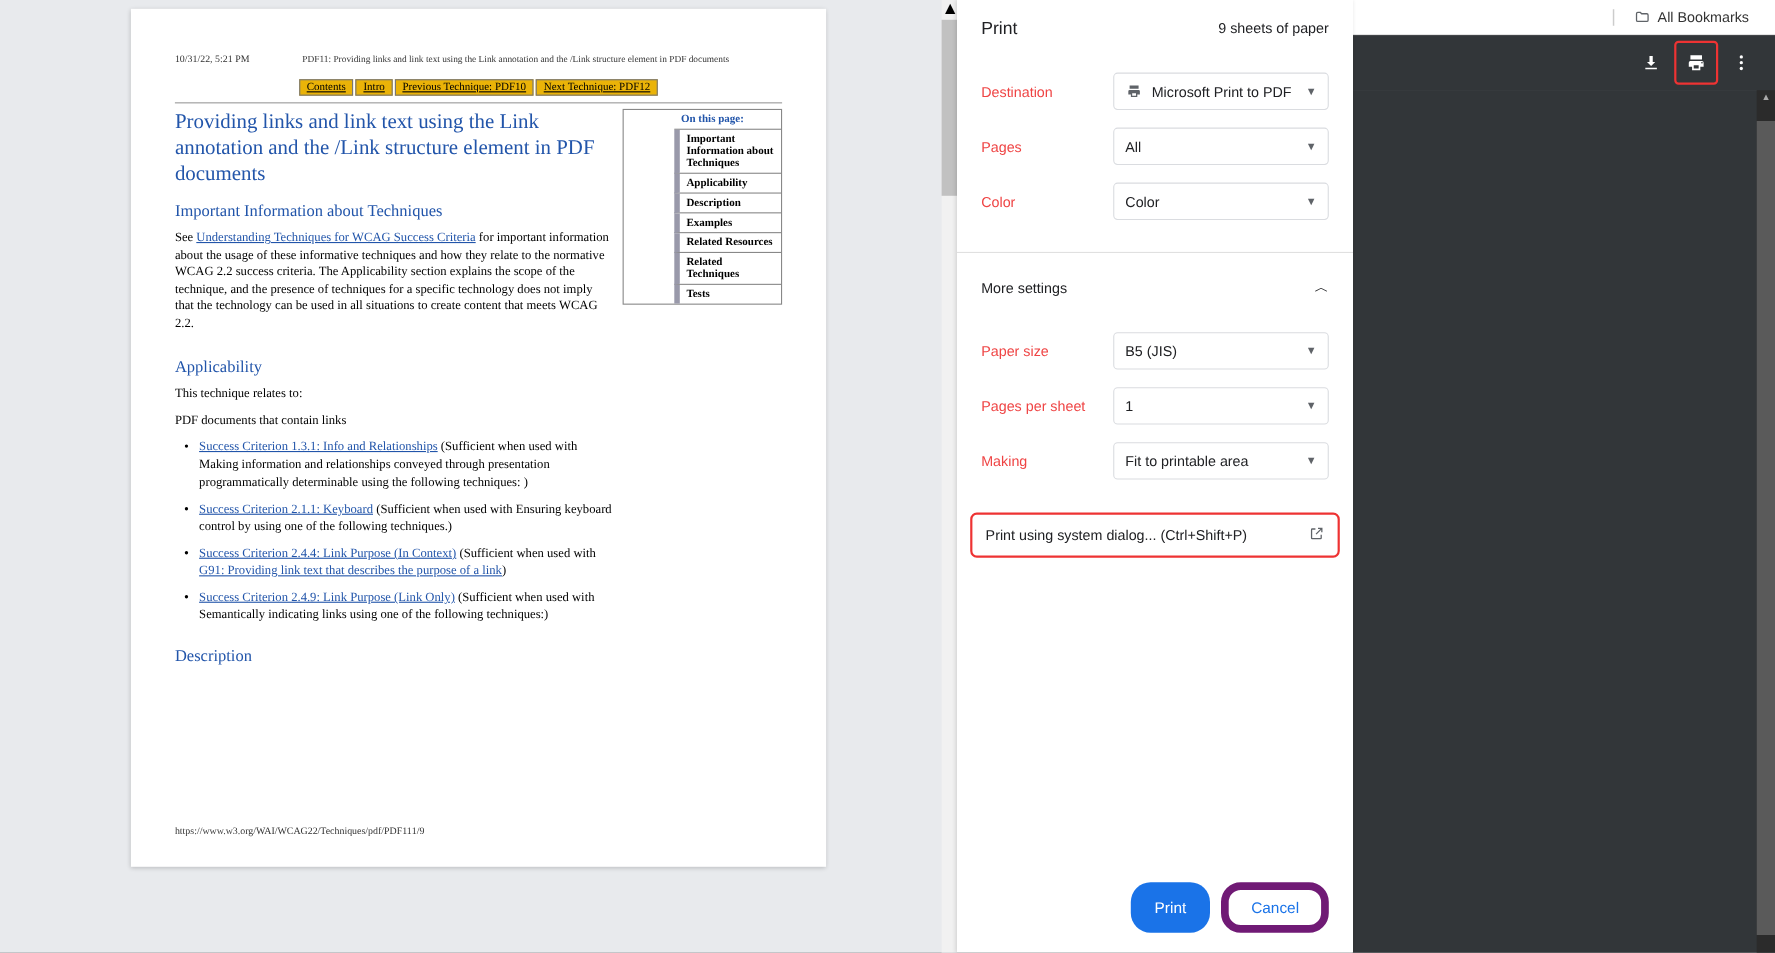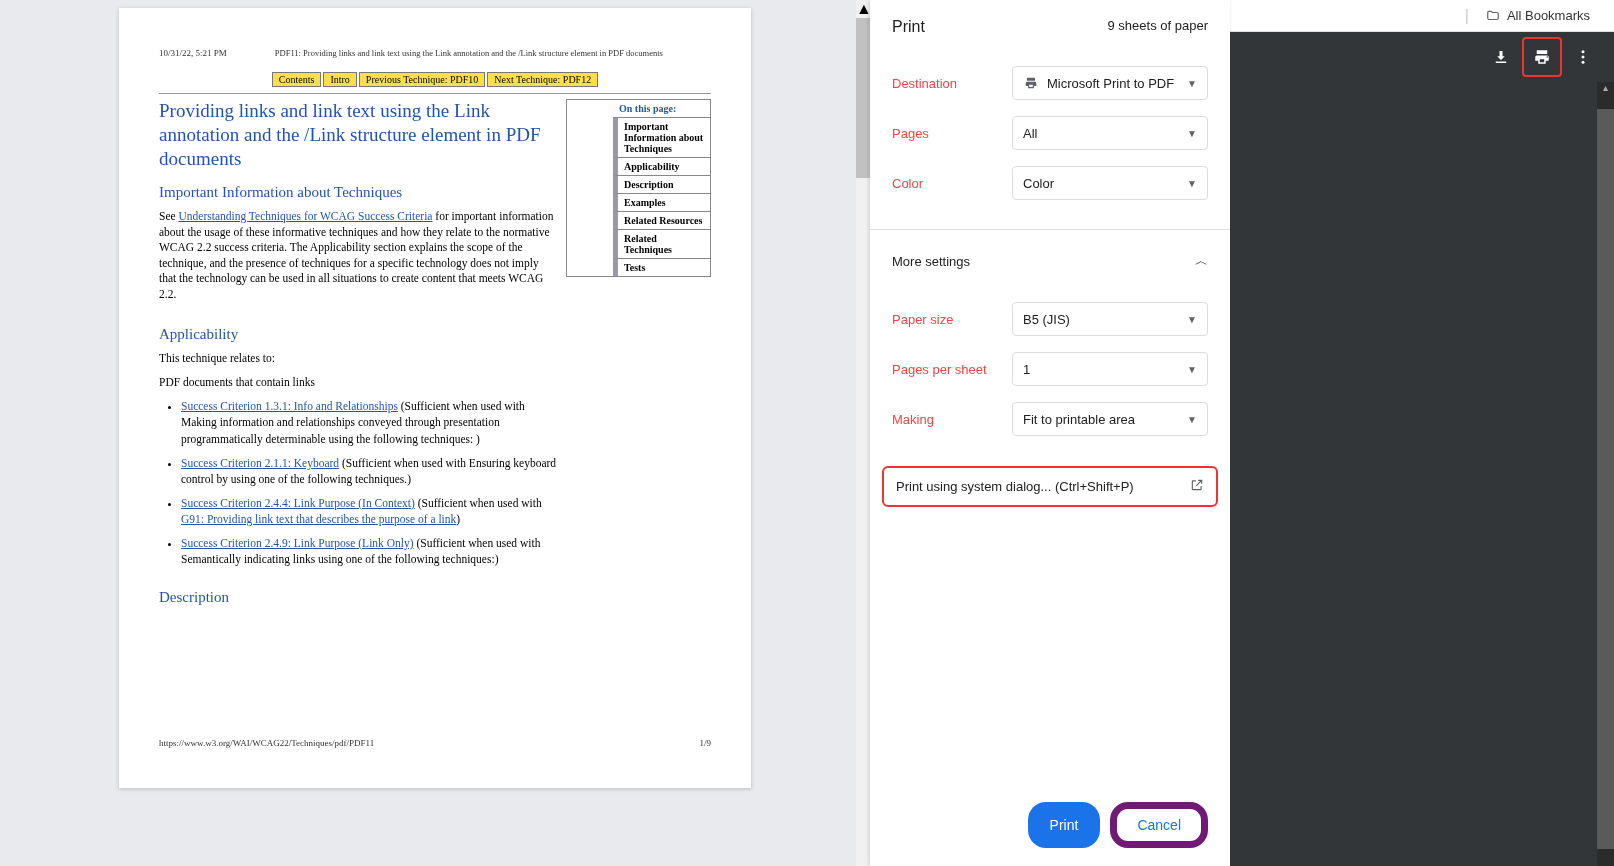--- a/index.html
+++ b/index.html
@@ -17,40 +17,40 @@
   
   .preview-area { position: absolute; left: 0; top: 0; width: 870px; height: 100%; background: #e8eaed; display: flex; justify-content: center; padding-top: 8px; }
   .preview-scroll { width: 14px; background: #f1f1f1; position: absolute; right: 0; top: 0; bottom: 0; }
   .scroll-thumb { width: 100%; height: 160px; background: #c1c1c1; }
   
   .page { width: 632px; height: 780px; background: #fff; box-shadow: 0 1px 4px rgba(0,0,0,.2); position: relative; padding: 40px 40px 30px 40px; font-family: "Times New Roman", serif; color: #000; }
   .page-header { display: flex; justify-content: space-between; font-size: 9px; color: #333; margin-bottom: 14px; }
   .page-header .center { flex: 1; text-align: center; padding: 0 20px; font-size: 8.5px; }
   
   .nav-buttons { display: flex; gap: 2px; margin: 0 0 6px 0; justify-content: center; }
-  .nav-btn { border: 1px solid #777; padding: 1px 6px; font-size: 10px; font-family: "Times New Roman"; background: #fde047; }
+  .nav-btn { border: 1px solid #777; padding: 1px 6px; font-size: 10px; font-family: "Times New Roman"; background: #eab308; text-decoration: underline; }
   .content-wrap { border-top: 1px solid #999; padding-top: 5px; display: flex; gap: 8px; }
   .main-col { flex: 1; }
   .side-col { width: 145px; }
   
   .page h1 { color: #2255aa; font-size: 19px; font-weight: normal; margin: 0 0 14px 0; line-height: 1.25; }
   .page h2 { color: #2255aa; font-size: 15px; font-weight: normal; margin: 14px 0 8px 0; }
   .page h2.app { margin-top: 24px; }
   .page h2.desc { margin-top: 22px; }
   .page p { font-size: 11.5px; line-height: 1.35; margin-bottom: 8px; }
   .page a { color: #2255aa; text-decoration: underline; }
   .page ul { margin-left: 22px; font-size: 11.5px; line-height: 1.4; }
   .page li { margin-bottom: 8px; }
   
   .on-this-page { border: 1px solid #888; font-size: 10px; padding-left: 46px; }
   .otp-header { background: #fff; color: #2255aa; font-weight: bold; padding: 3px 6px; border-bottom: 1px solid #888; }
   .otp-item { padding: 3px 6px; border-bottom: 1px solid #888; border-left: 5px solid #99a; font-weight: bold; }
   .otp-item:last-child { border-bottom: none; }
   
-  .page-footer { position: absolute; bottom: 40px; left: 40px; right: 40px; display: flex; justify-content: space-between; font-size: 9px; color: #333; }
+  .page-footer { position: absolute; bottom: 28px; left: 40px; right: 40px; display: flex; font-size: 9px; color: #333; }
   
   
   .print-panel { position: absolute; left: 870px; top: 0; width: 360px; bottom: 0; background: #fff; display: flex; flex-direction: column; box-shadow: -1px 0 4px rgba(0,0,0,.15); }
   .panel-header { display: flex; justify-content: space-between; padding: 18px 22px 22px 22px; }
   .panel-title { font-size: 16px; color: #202124; }
   .sheets { font-size: 13px; color: #202124; }
   
   .row { display: flex; align-items: center; padding: 8px 22px; }
   .row-label { width: 120px; font-size: 13px; color: #ef4444; }
   .select { flex: 1; height: 34px; border: 1px solid #dadce0; border-radius: 4px; display: flex; align-items: center; padding: 0 10px; font-size: 13px; color: #202124; position: relative; cursor: pointer; }

